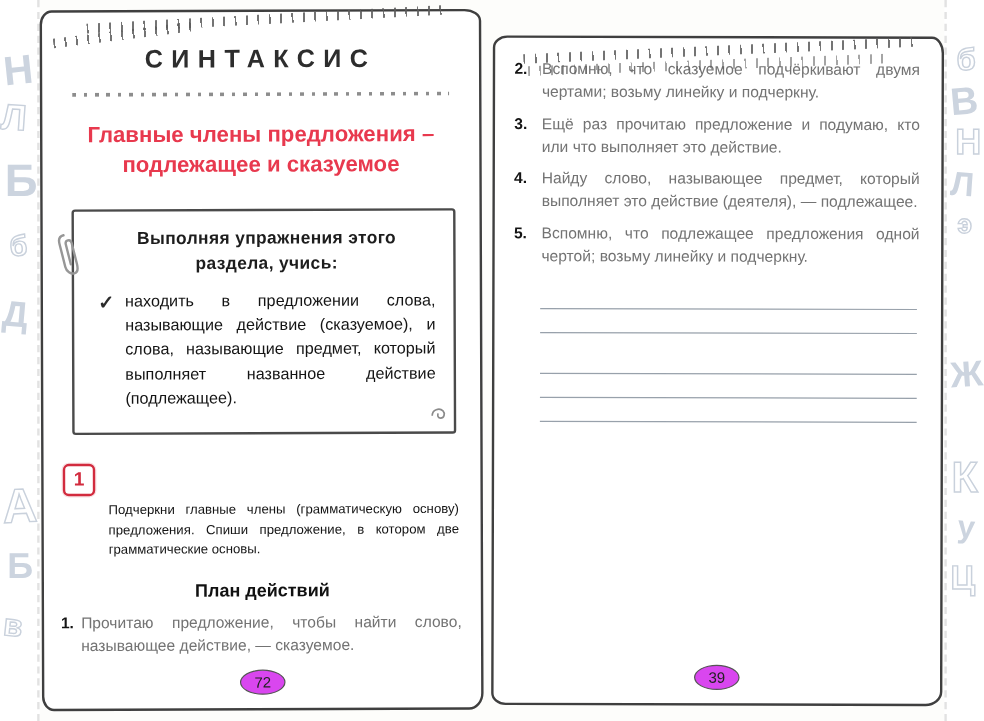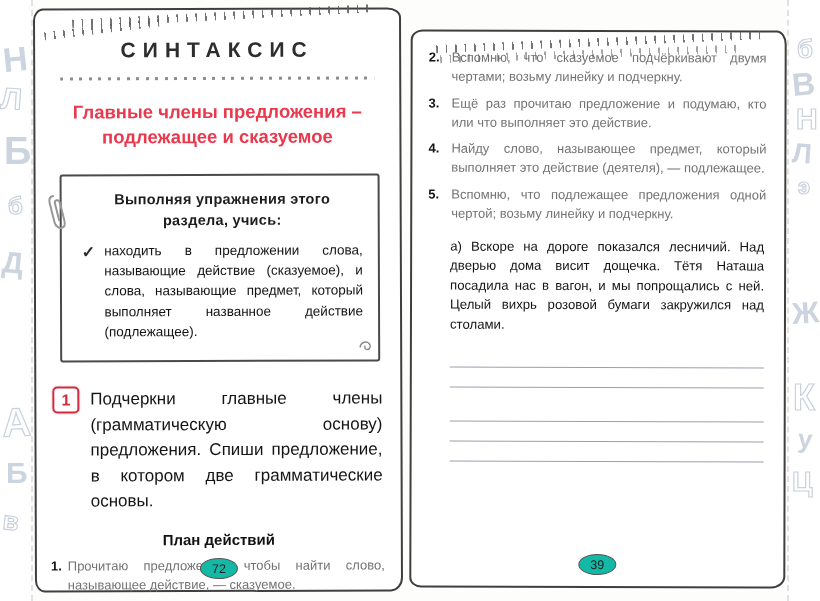--- a/index.html
+++ b/index.html
@@ -62,31 +62,31 @@
   .note-item { display:flex; gap:9px; margin-top:10px; }
   .check { flex:none; font-size:16px; font-weight:bold; color:#2b2b2b; margin-top:1px; }
   .note-item-text { font-size:13.5px; line-height:1.5; text-align:justify; color:#141414; }
   .paperclip { position:absolute; left:-13px; top:16px; transform:rotate(-14deg); }
   .curl { position:absolute; right:6px; bottom:4px; }
 
   .exercise { display:flex; gap:11px; margin:24px 18px 0 16px; }
   .ex-num { flex:none; width:27px; height:27px; border:2px solid #d22b3e; border-radius:5px;
             color:#d22b3e; font-weight:bold; font-size:16px; display:flex; align-items:center;
             justify-content:center; box-shadow:0 0 0 1px rgba(210,43,62,.15); }
-  .ex-text { font-size:17px; line-height:1.5; text-align:justify; color:#141414; }
+  .ex-text { font-size:11px; line-height:1.5; text-align:justify; color:#141414;margin-top:31px; }
 
   .plan-title { margin-top:17px; text-align:center; font-weight:bold; font-size:15px; color:#111; }
   .plan-step { display:flex; gap:6px; margin:9px 16px 0 14px; }
   .step-num { flex:none; font-size:13px; font-weight:bold; color:#141414; line-height:1.45; }
   .step-text { font-size:13px; line-height:1.45; text-align:justify; color:#737373; }
 
   .page-badge { position:absolute; left:50%; transform:translateX(-50%); bottom:11px;
                 width:38px; height:21px; border:1.5px solid #555; border-radius:50%;
                 display:flex; align-items:center; justify-content:center;
-                font-size:12.5px; color:#222; background:#14b8a6; }
+                font-size:12.5px; color:#222; background:#d946ef; }
 
   
   .r-content { padding:17px 18px 0 16px; }
   .r-step { display:flex; gap:7px; margin-bottom:8px; }
   .r-step .step-num { width:16px; }
   .passage { margin:13px 2px 0 22px; font-size:13.2px; line-height:1.48;
              text-align:justify; color:#141414; }
   .lines-group { margin:14px 2px 0 22px; }
   .writing-line { height:20px; border-bottom:1.4px solid #98a1ab; }
 </style>
@@ -182,21 +182,20 @@
       </div>
       <div class="r-step">
         <span class="step-num">4.</span>
         <span class="step-text">Найду слово, называющее предмет, который выполняет это действие (деятеля), — подлежащее.</span>
       </div>
       <div class="r-step">
         <span class="step-num">5.</span>
         <span class="step-text">Вспомню, что подлежащее предложения одной чертой; возьму линейку и подчеркну.</span>
       </div>
 
-      <div class="passage">а) Вскоре на дороге показался лесничий. Над дверью дома висит дощечка. Тётя Наташа посадила нас в вагон, и мы попрощались с ней. Целый вихрь розовой бумаги закружился над столами.</div>
 
       <div class="lines-group">
         <div class="writing-line"></div>
         <div class="writing-line"></div>
       </div>
 
 
       <div class="lines-group">
         <div class="writing-line"></div>
         <div class="writing-line"></div>

